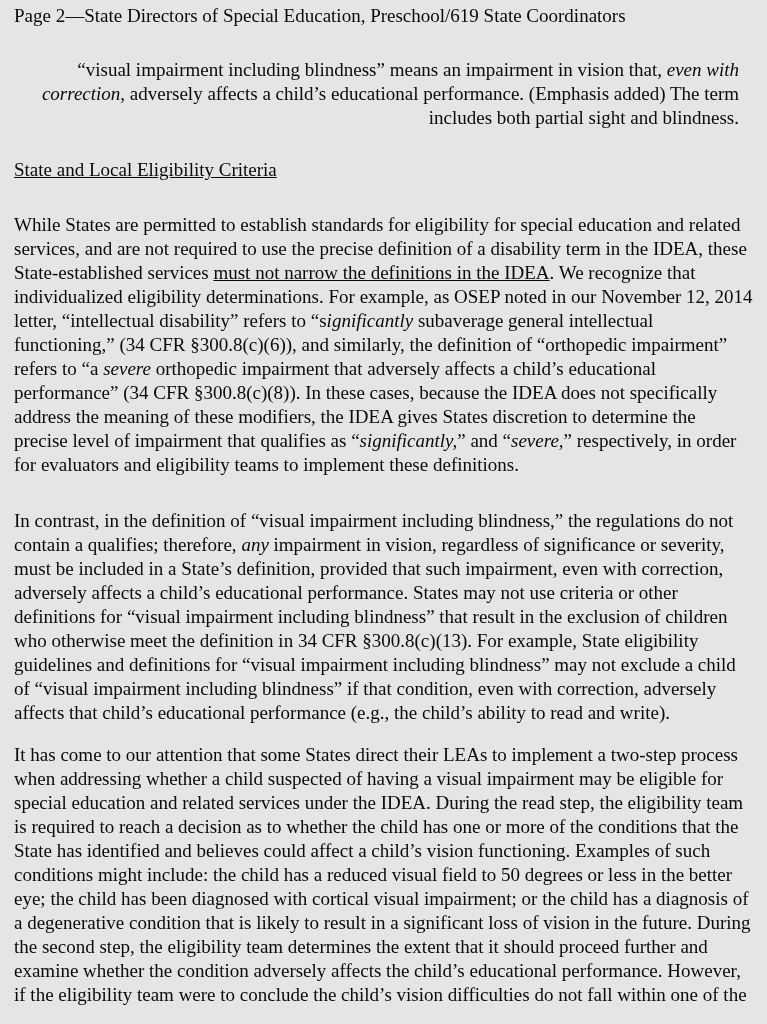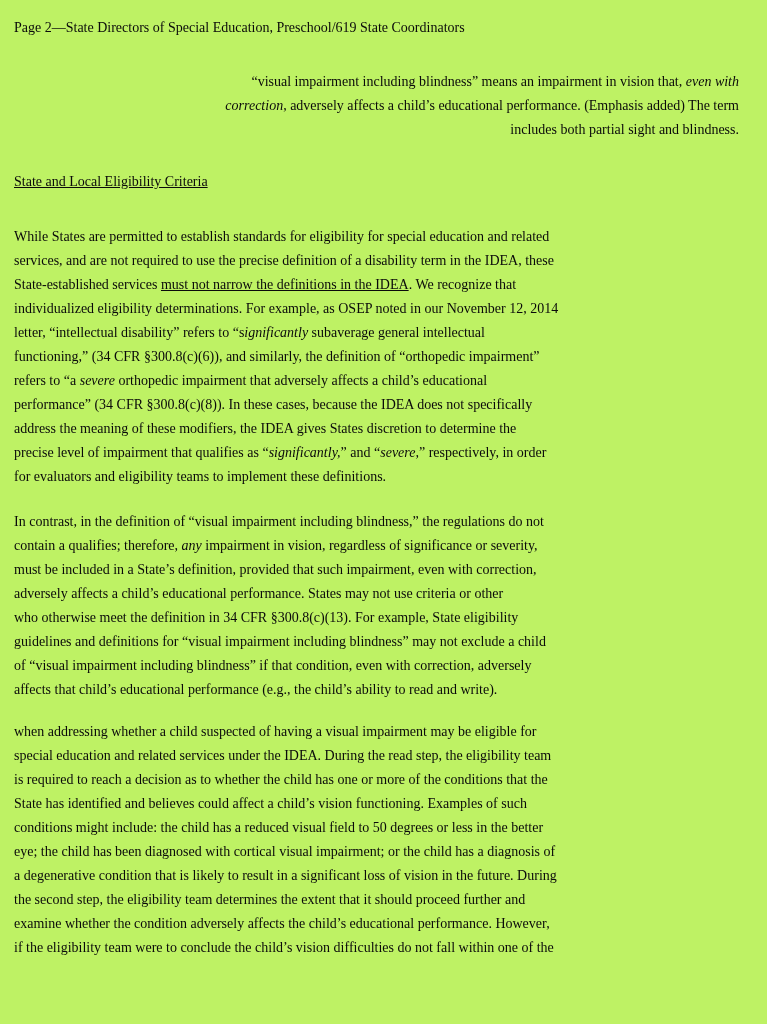--- a/index.html
+++ b/index.html
@@ -9,37 +9,37 @@
   }
   body {
     width: 767px;
     height: 1024px;
     overflow: hidden;
   }
   .page {
     box-sizing: border-box;
     width: 767px;
     height: 1024px;
-    padding: 16px 28px 0 14px;
+    padding: 4px 28px 0 14px;
     font-family: "Liberation Serif", "DejaVu Serif", serif;
-    font-size: 14px;
+    font-size: 19px;
     line-height: 24px;
     color: #0a0a0a;
-    background: #bef264;
+    background: #e5e5e5;
   }
   .line {
     white-space: nowrap;
     height: 24px;
   }
   .it { font-style: italic; }
   .un { text-decoration: underline; }
   .block-p1 { margin-top: 30px; text-align: right; }
   .block-h2 { margin-top: 28px; }
   .block-p2 { margin-top: 31px; }
-  .block-p3 { margin-top: 21px; }
+  .block-p3 { margin-top: 32px; }
   .block-p4 { margin-top: 18px; }
 </style>
 </head>
 <body>
 
 <div class="page">
   <div class="line">Page 2—State Directors of Special Education, Preschool/619 State Coordinators</div>
   <div class="block block-p1">
       <div class="line"><span>“visual impairment including blindness” means an impairment in vision that, </span><span class="it">even with</span></div>
       <div class="line"><span class="it">correction</span><span>, adversely affects a child’s educational performance. (Emphasis added) The term</span></div>
@@ -59,26 +59,28 @@
       <div class="line"><span>performance” (34 CFR §300.8(c)(8)). In these cases, because the IDEA does not specifically</span></div>
       <div class="line"><span>address the meaning of these modifiers, the IDEA gives States discretion to determine the</span></div>
       <div class="line"><span>precise level of impairment that qualifies as “</span><span class="it">significantly,</span><span>” and “</span><span class="it">severe,</span><span>” respectively, in order</span></div>
       <div class="line"><span>for evaluators and eligibility teams to implement these definitions.</span></div>
     </div>
   <div class="block block-p3">
       <div class="line"><span>In contrast, in the definition of “visual impairment including blindness,” the regulations do not</span></div>
       <div class="line"><span>contain a qualifies; therefore, </span><span class="it">any</span><span> impairment in vision, regardless of significance or severity,</span></div>
       <div class="line"><span>must be included in a State’s definition, provided that such impairment, even with correction,</span></div>
       <div class="line"><span>adversely affects a child’s educational performance. States may not use criteria or other</span></div>
+      <div class="line"><span>definitions for “visual impairment including blindness” that result in the exclusion of children</span></div>
       <div class="line"><span>who otherwise meet the definition in 34 CFR §300.8(c)(13). For example, State eligibility</span></div>
       <div class="line"><span>guidelines and definitions for “visual impairment including blindness” may not exclude a child</span></div>
       <div class="line"><span>of “visual impairment including blindness” if that condition, even with correction, adversely</span></div>
       <div class="line"><span>affects that child’s educational performance (e.g., the child’s ability to read and write).</span></div>
     </div>
   <div class="block block-p4">
+      <div class="line"><span>It has come to our attention that some States direct their LEAs to implement a two-step process</span></div>
       <div class="line"><span>when addressing whether a child suspected of having a visual impairment may be eligible for</span></div>
       <div class="line"><span>special education and related services under the IDEA. During the read step, the eligibility team</span></div>
       <div class="line"><span>is required to reach a decision as to whether the child has one or more of the conditions that the</span></div>
       <div class="line"><span>State has identified and believes could affect a child’s vision functioning. Examples of such</span></div>
       <div class="line"><span>conditions might include: the child has a reduced visual field to 50 degrees or less in the better</span></div>
       <div class="line"><span>eye; the child has been diagnosed with cortical visual impairment; or the child has a diagnosis of</span></div>
       <div class="line"><span>a degenerative condition that is likely to result in a significant loss of vision in the future. During</span></div>
       <div class="line"><span>the second step, the eligibility team determines the extent that it should proceed further and</span></div>
       <div class="line"><span>examine whether the condition adversely affects the child’s educational performance. However,</span></div>
       <div class="line"><span>if the eligibility team were to conclude the child’s vision difficulties do not fall within one of the</span></div>

